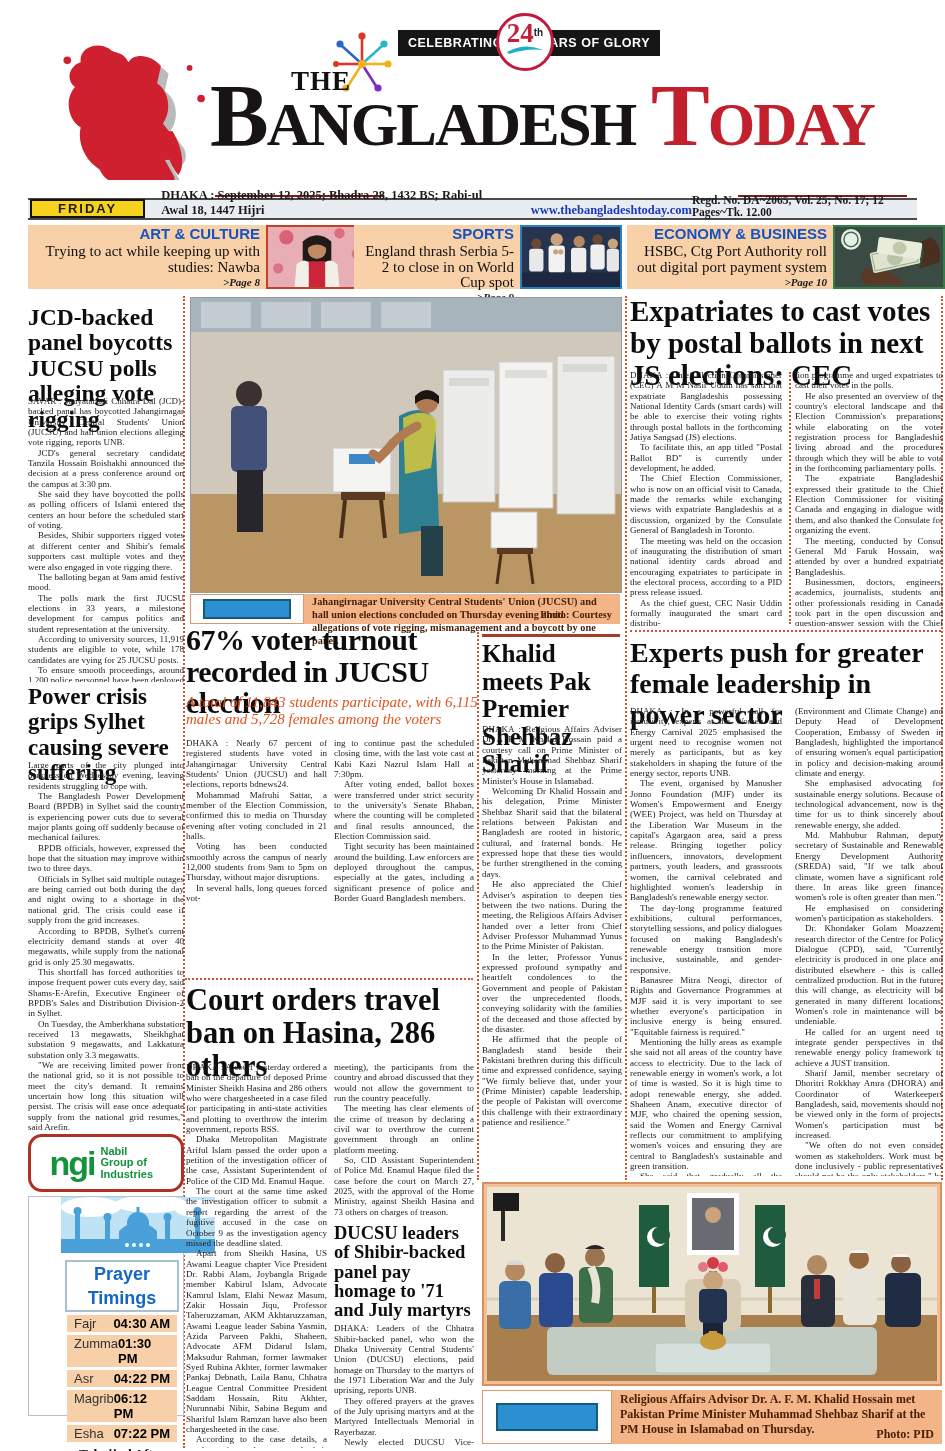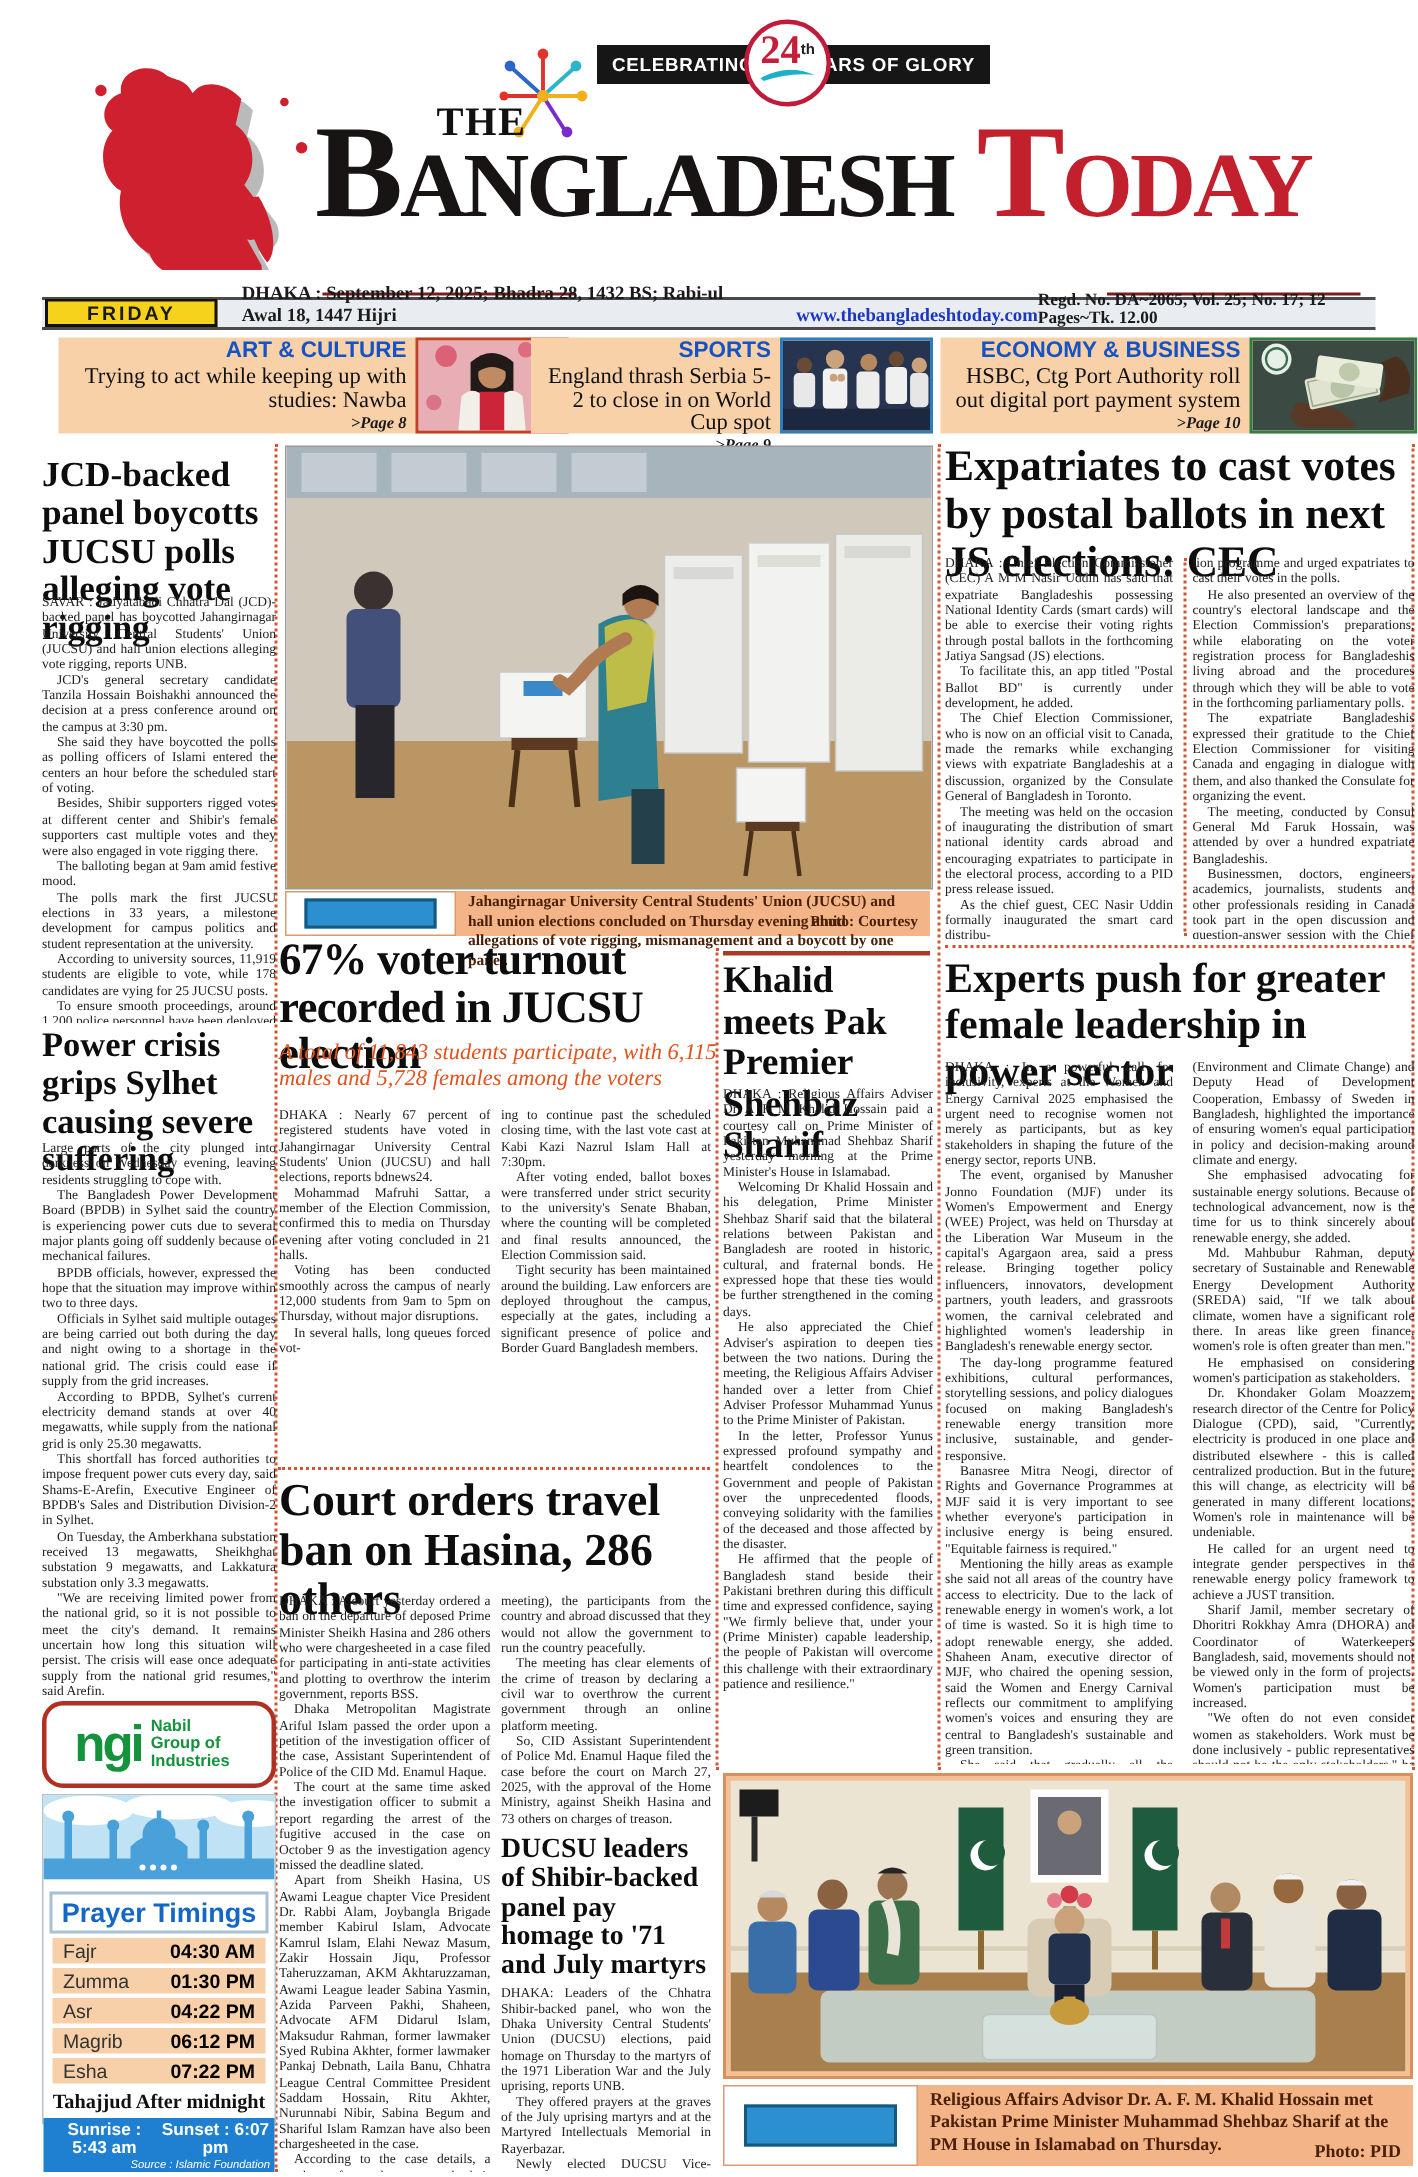--- a/index.html
+++ b/index.html
@@ -64,21 +64,21 @@
   .credit{position:absolute;right:8px;bottom:2px;font-weight:bold;}
   
   .photo{position:absolute;overflow:hidden;}
   .photo svg{display:block;}
   .frame{border:2px solid #d9905f;background:#f3c096;padding:3px;box-sizing:border-box;}
   
   .ngibox{position:absolute;left:28px;top:1134px;width:156px;height:58px;border:3px solid #b03024;border-radius:14px;
           background:#fff;display:flex;align-items:center;justify-content:center;gap:6px;box-sizing:border-box;}
   .ngi-word{font:bold 34px/0.9 "Liberation Sans",sans-serif;color:#14923c;letter-spacing:-2px;}
   .ngi-name{font:bold 11px/1.05 "Liberation Sans",sans-serif;color:#14923c;width:62px;}
-  .prayer{position:absolute;left:28px;top:1196px;width:156px;height:220px;border:1px solid #b5c2cc;box-sizing:border-box;background:#fff;}
+  .prayer{position:absolute;left:28px;top:1196px;width:156px;height:220px;border:1px solid #b5c2cc;box-sizing:border-box;background:#fff;padding-left:32px;}
   .p-title{margin:3px 4px 0;background:#fff;border:2px solid #a8c0d0;text-align:center;
            font:bold 18px/24px "Liberation Sans",sans-serif;color:#1467c4;}
   .p-row{display:flex;justify-content:space-between;background:#f7cfa8;margin:3px 6px 0;padding:1px 7px;
          font:13px "Liberation Sans",sans-serif;color:#333;}
   .p-row b{font-weight:bold;color:#000;}
   .tahajjud{text-align:center;font:bold 13.5px "Liberation Serif",serif;color:#111;margin-top:4px;}
   .sunbar{background:#1f7fd0;color:#fff;margin-top:3px;padding:2px 3px 1px;text-align:center;}
   .sunbar .times{font:bold 11.5px "Liberation Sans",sans-serif;display:flex;justify-content:space-around;}
   .sunbar .src{font:italic 7.5px "Liberation Sans",sans-serif;text-align:right;display:block;}
 </style>
@@ -138,21 +138,21 @@
     </div>
   </div>
 
   <div class="datebar">
     <span class="friday">FRIDAY</span>
     <span class="dateinfo">DHAKA : September 12, 2025; Bhadra 28, 1432 BS; Rabi-ul Awal 18, 1447 Hijri</span>
     <span class="weburl">www.thebangladeshtoday.com</span>
     <span class="regd">Regd. No. DA~2065, Vol. 25; No. 17; 12 Pages~Tk. 12.00</span>
   </div>
 
-  <div class="teaser" style="left:39px;width:340px;">
+  <div class="teaser" style="left:28px;width:340px;">
     <div class="t-text">
       <span class="t-section">ART &amp; CULTURE</span>
       <span class="t-head">Trying to act while keeping up with studies: Nawba</span>
       <span class="t-page">&gt;Page 8</span>
     </div>
     <div class="t-photo pb-red">
       <svg viewBox="0 0 96 58" preserveAspectRatio="none">
         <rect width="96" height="58" fill="#e8aeb6"></rect>
         <circle cx="18" cy="10" r="7" fill="#d6405c" opacity=".7"></circle>
           <circle cx="70" cy="6" r="5" fill="#d6405c" opacity=".6"></circle>

